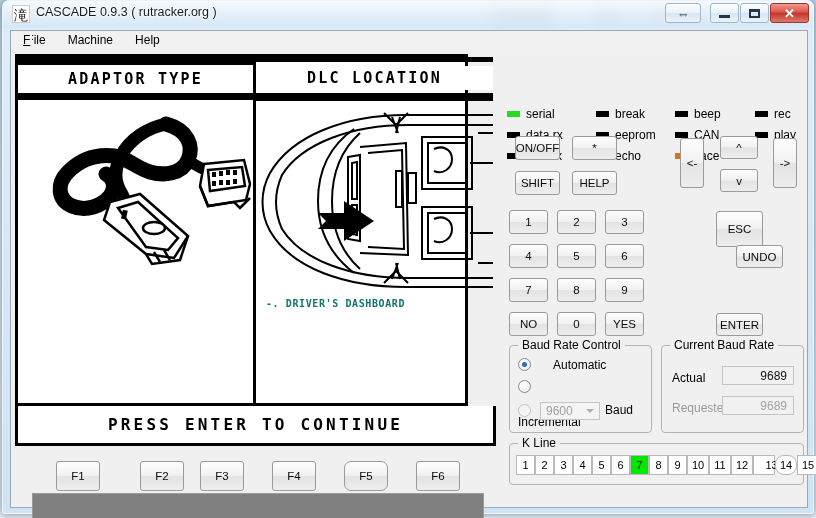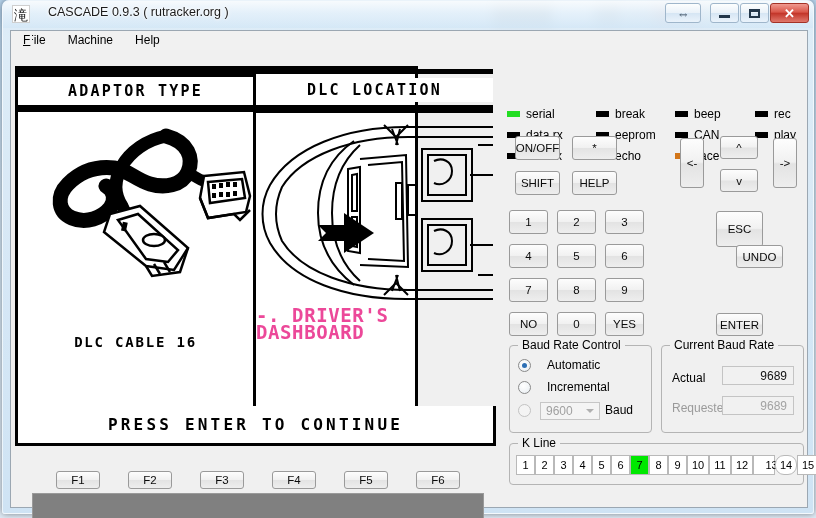--- a/index.html
+++ b/index.html
@@ -48,21 +48,21 @@
     position: absolute; left: 9px; top: 4px;
     width: 18px; height: 18px;
     background: #ffffff;
     color: #111;
     font-size: 14px; line-height: 18px; text-align: center;
     font-family: "DejaVu Sans", sans-serif;
     border: 1px solid #cfcfcf;
     box-sizing: border-box;
   }
   #title-text {
-    position: absolute; left: 45px; top: 4px;
+    position: absolute; left: 33px; top: 4px;
     font-size: 12.5px; color: #1b1b1b;
     text-shadow: 0 0 3px #fff, 0 0 5px #fff, 0 0 2px #fff;
     white-space: nowrap;
   }
   .win-btn {
     position: absolute; top: 2px; height: 20px;
     border: 1px solid #9fb6cb;
     border-radius: 3px;
     box-sizing: border-box;
     background: linear-gradient(180deg,#fdfefe 0%,#eaf2f9 48%,#d6e6f4 52%,#eaf3fb 100%);
@@ -103,25 +103,24 @@
     width: 798px; height: 458px;
     background: #f0f0f0;
     border: 1px solid #9ba7b2;
     border-top: none;
     box-sizing: border-box;
   }
 
   
   #lcd {
     position: absolute; left: 4px; top: 4px;
-    width: 403px; height: 352px;
+    width: 453px; height: 352px;
     background: #ffffff;
     border: 3px solid #000;
     box-sizing: border-box;
-    margin-top: 12px;
   }
   .lcd-pane {
     position: absolute; top: 0; height: 100%;
     box-sizing: border-box;
   }
   #lcd-left  { left: 0;     width: 238px; border-right: 3px solid #000; }
   #lcd-right { left: 238px; width: 237px; }
 
   .lcd-title-box {
     position: absolute; left: 0; right: 0;
@@ -153,23 +152,23 @@
     position:absolute; left:0; top:0; width:100%; height:5px; background:#000;
   }
   #right-title { position:absolute; left:0; top:9px; width:100%; height:24px; line-height:24px;}
   #right-title-bar-bot {
     position:absolute; left:0; top:36px; width:100%; height:8px; background:#000;
   }
   #right-art {
     position:absolute; left:0; top:46px; width:100%; height:190px;
   }
   #right-caption {
-    position:absolute; left:0; top:238px; width:220px;
+    position:absolute; left:10px; top:238px; width:220px;
     font-family: "DejaVu Sans Mono", monospace;
-    font-size: 19px; font-weight: bold; color:#ec4899;
+    font-size: 10px; font-weight: bold; color:#0f766e;
     letter-spacing: 0.6px; line-height: 17px;
   }
 
   #press-enter-strip {
     position: absolute; left: 4px; top: 356px;
     width: 481px; height: 40px;
     background: #fff;
     border: 3px solid #000;
     border-top: none;
     box-sizing: border-box;
@@ -189,21 +188,21 @@
     box-sizing: border-box;
     font-size: 11.5px;
     color: #0b0b0b;
     display: flex; align-items: center; justify-content: center;
     cursor: default;
     position: absolute;
     user-select:none;
   }
 
   
-  .fkey { top: 411px; width: 44px; height: 18px; margin-top: 10px; }
+  .fkey { top: 411px; width: 44px; height: 30px; }
 
   
   #progressbar {
     position: absolute; left: 21px; top: 443px;
     width: 452px; height: 26px;
     background: #808080;
     border: 1px solid #9a9a9a;
     box-sizing: border-box;
   }
 
@@ -248,21 +247,21 @@
     box-sizing: border-box; position: relative;
     display:inline-block;
   }
   .radio.checked::after {
     content:""; position:absolute; left:3px; top:3px;
     width:5px; height:5px; border-radius:50%; background:#2b6fb5;
   }
   .radio.disabled { border-color:#c3c3c3; background:#f4f4f4; }
   .radio-row {
     position: absolute;
-    display: flex; align-items: center; gap: 16px;
+    display: flex; align-items: flex-start; gap: 22px;
     font-size: 12px; color: #000;
   }
   .radio-row.disabled { color: #9a9a9a; }
 
   .combo {
     position: absolute;
     border: 1px solid #c6c6c6;
     background: #f4f4f4;
     box-sizing: border-box;
     display: flex; align-items: center;
@@ -399,23 +398,20 @@
             </g>
             <g fill="#000">
               <rect x="104" y="108" width="5" height="9" transform="rotate(12 106 112)"></rect>
               <ellipse cx="136" cy="126" rx="11" ry="6" fill="#fff" stroke="#000" stroke-width="2.5"></ellipse>
             </g>
             <path d="M128 152 L134 162 L162 158 L170 134" fill="none" stroke="#000" stroke-width="2.5"></path>
             <path d="M136 150 L142 160 M146 148 L152 158" stroke="#000" stroke-width="2.5" fill="none"></path>
           </svg>
         </div>
 
-        <div id="left-caption">
-          <div class="lcd-title-text" style="font-size:14px;letter-spacing:1.8px;">DLC CABLE 16</div>
-        </div>
       </div>
 
       <div class="lcd-pane" id="lcd-right">
         <div id="right-title-bar-top"></div>
         <div id="right-title" class="lcd-title-box">
           <div class="lcd-title-text">DLC LOCATION</div>
         </div>
         <div id="right-title-bar-bot"></div>
 
         <div id="right-art">
@@ -464,24 +460,24 @@
           <div>-. DRIVER'S DASHBOARD</div>
         </div>
       </div>
     </div>
 
     <div id="press-enter-strip">
       <div id="press-enter-text">PRESS ENTER TO CONTINUE</div>
     </div>
 
     <div class="btn fkey" style="left:45px;">F1</div>
-    <div class="btn fkey" style="left:117px;">F2</div>
+    <div class="btn fkey" style="left:129px;">F2</div>
     <div class="btn fkey" style="left:189px;">F3</div>
     <div class="btn fkey" style="left:261px;">F4</div>
-    <div class="btn fkey" style="left:333px;">F5</div>
+    <div class="btn fkey" style="left:333px;border-radius:7px;">F5</div>
     <div class="btn fkey" style="left:405px;">F6</div>
 
     <div id="progressbar"></div>
 
     <div id="led-grid">
       <div class="led-cell" style="left:0px;top:0px;">
         <span class="led-dot" style="background:#22dd22;"></span>
         <span>serial</span>
         </div>
       <div class="led-cell" style="left:89px;top:0px;">
@@ -558,21 +554,21 @@
     <div class="btn" style="left:725px;top:195px;width:47px;height:23px;">UNDO</div>
     <div class="btn" style="left:705px;top:263px;width:47px;height:23px;">ENTER</div>
 
     <div class="groupbox" style="left:498px;top:295px;width:143px;height:88px;">
       <span class="groupbox-title">Baud Rate Control</span>
 
       <div class="radio-row" style="left:8px;top:12px;">
         <span class="radio checked"></span>
         <span>Automatic</span>
       </div>
-      <div class="radio-row" style="left:8px;top:34px;">
+      <div class="radio-row" style="left:8px;top:34px;flex-direction:column;">
         <span class="radio"></span>
         <span>Incremental</span>
       </div>
       <div class="radio-row disabled" style="left:8px;top:58px;">
         <span class="radio disabled"></span>
       </div>
       <div class="combo" style="left:30px;top:56px;width:60px;height:18px;">
         <span>9600</span>
         <span class="combo-arrow"></span>
       </div>

